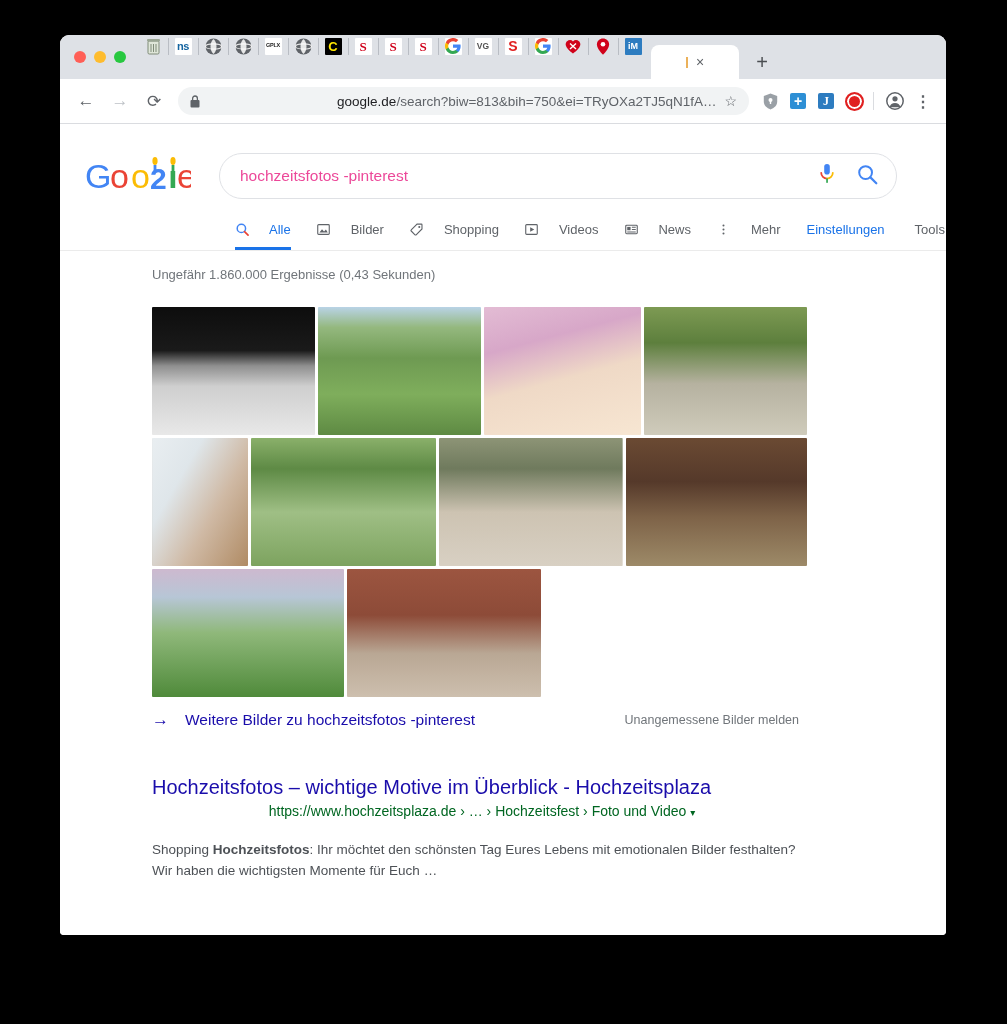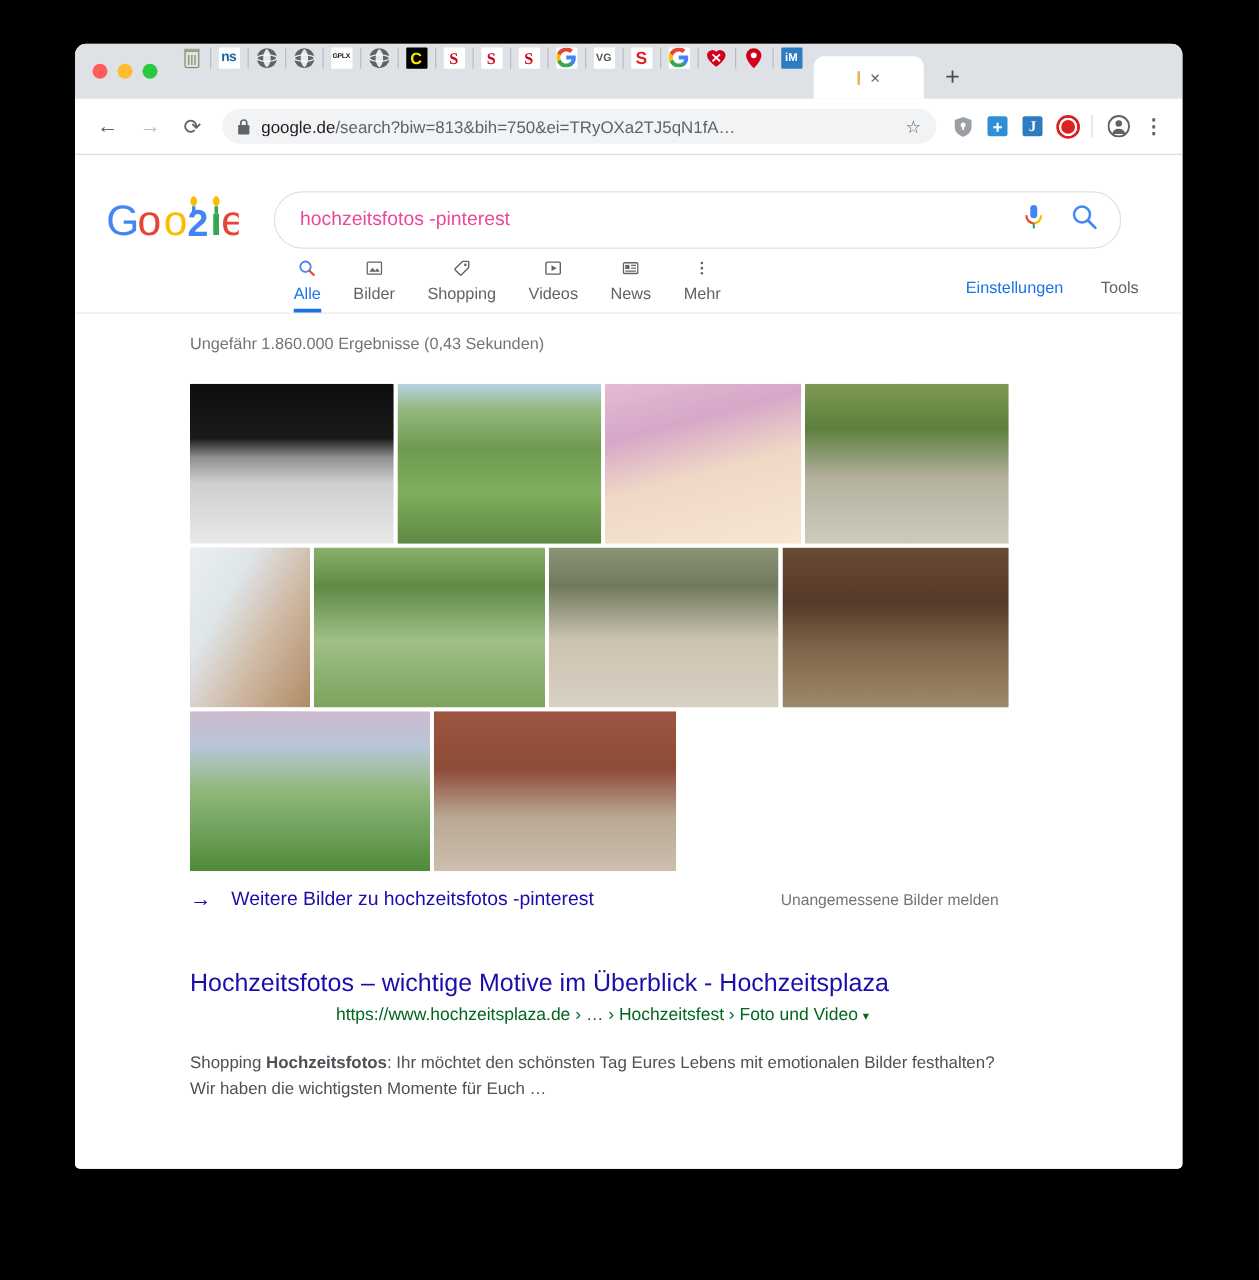--- a/index.html
+++ b/index.html
@@ -129,20 +129,21 @@
   .omnibox {
     flex: 1;
     height: 28px;
     background: #f1f3f4;
     border-radius: 14px;
     display: flex;
     align-items: center;
     padding: 0 12px;
     margin: 0 6px 0 4px;
     min-width: 0;
+    text-align: right;
   }
   .lockicon { color: #5f6368; font-size: 11px; margin-right: 9px; }
   .urltext {
     font-size: 13.5px;
     color: #5f6368;
     white-space: nowrap;
     overflow: hidden;
     flex: 1;
   }
   .urltext b { color: #202124; font-weight: 400; }
@@ -208,22 +209,21 @@
     padding-left: 175px;
     font-size: 13px;
     color: #5f6368;
   }
   .navitem {
     display: flex;
     align-items: center;
     height: 42px;
     margin-right: 26px;
     position: relative;
-    gap: 6px;
-    flex-direction: column;
+    gap: 20px;
   }
   .navitem.active { color: #1a73e8; }
   .navitem.active::after {
     content: "";
     position: absolute;
     left: 0; right: 0; bottom: 0;
     height: 3px;
     background: #1a73e8;
   }
   .navitem .ni-icon {

